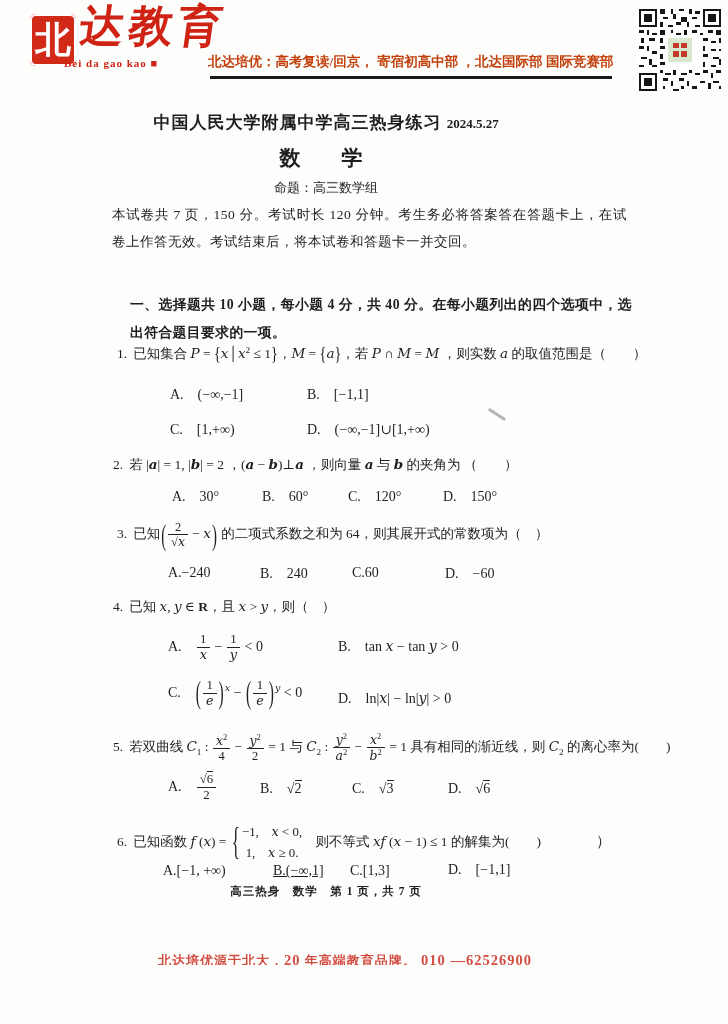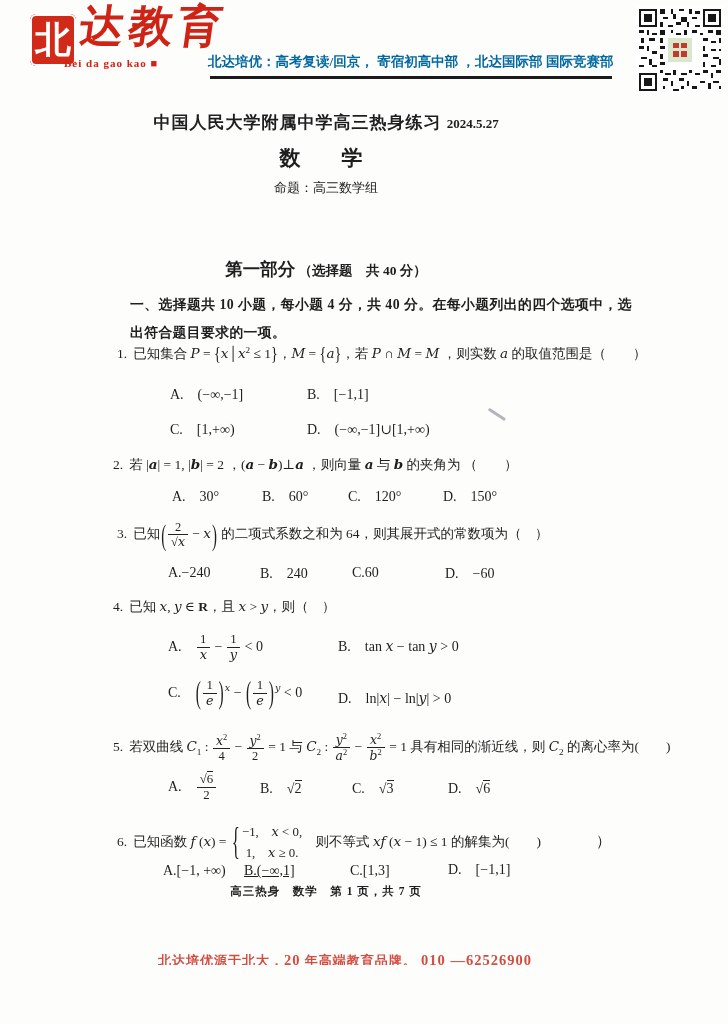--- a/index.html
+++ b/index.html
@@ -15,21 +15,21 @@
     left:30px;top:14px;width:46px;height:52px;background:#d22a18;border-radius:6px;
     color:#fff;font-size:36px;font-weight:bold;display:flex;align-items:center;justify-content:center;
     box-shadow:inset 0 0 0 2px #fff, inset 0 0 0 4px #d22a18;
   }
   .wordmark{
     left:80px;top:2px;color:#cf2415;font-size:44px;font-weight:bold;
     transform:skewX(-8deg);letter-spacing:5px;line-height:1.1;
     font-family:"DejaVu Serif","Liberation Serif",serif;
   }
   .pinyin{left:64px;top:57px;color:#cf2415;font-size:11px;font-weight:bold;letter-spacing:1px;}
-  .tagline{left:208px;top:53px;width:410px;color:#0369a1;font-size:13.5px;font-weight:bold;white-space:nowrap;}
+  .tagline{left:208px;top:53px;width:410px;color:#c2410c;font-size:13.5px;font-weight:bold;white-space:nowrap;}
   .hrule{left:210px;top:76px;width:402px;height:2.5px;background:#1a1a1a;}
   .qr{left:636px;top:6px;width:88px;height:88px;}
   
   .t-line{left:0;width:652px;text-align:center;}
   .title1{top:111px;font-size:17px;font-weight:bold;letter-spacing:1px;}
   .title1 .date{font-size:13px;letter-spacing:0;}
   .subject{top:144px;font-size:21px;font-weight:bold;letter-spacing:10px;}
   .setter{top:179px;font-size:13px;}
   .instructions{left:112px;top:201px;width:515px;font-size:13.5px;line-height:27px;text-align:justify;letter-spacing:.5px;}
   .part-head{top:257px;font-size:13.5px;font-weight:bold;}
@@ -171,25 +171,22 @@
       </g>
     </svg>
   </div>
 
   <div class="abs t-line title1">
     <span>中国人民大学附属中学高三热身练习</span>
     <span class="date">2024.5.27</span>
   </div>
   <div class="abs t-line subject">数　学</div>
   <div class="abs t-line setter">命题：高三数学组</div>
-
-  <div class="abs t-line part-head">
-    <span class="big">第一部分</span>
-    <span>（选择题　共 40 分）</span>
-  </div>
+  <div class="abs instructions">本试卷共 7 页，150 分。考试时长 120 分钟。考生务必将答案答在答题卡上，在试卷上作答无效。考试结束后，将本试卷和答题卡一并交回。</div>
+
   <div class="abs intro">一、选择题共 10 小题，每小题 4 分，共 40 分。在每小题列出的四个选项中，选出符合题目要求的一项。</div>
 
   <div class="abs q" style="left:117px;top:344px;">
     <span class="qn">1.</span><span>已知集合 <i>P</i> = <span class="bp">{</span><i>x</i>│<i>x</i><sup>2</sup> ≤ 1<span class="bp">}</span>，<i>M</i> = <span class="bp">{</span><i>a</i><span class="bp">}</span>，若 <i>P</i> ∩ <i>M</i> = <i>M</i> ，则实数 <i>a</i> 的取值范围是（　　）</span>
   </div>
   <div class="abs opt" style="left:170px;top:386px;">A.　(−∞,−1]</div>
   <div class="abs opt" style="left:307px;top:386px;">B.　[−1,1]</div>
   <div class="abs opt" style="left:170px;top:421px;">C.　[1,+∞)</div>
   <div class="abs opt" style="left:307px;top:421px;">D.　(−∞,−1]∪[1,+∞)</div>
   <div class="abs mark1"></div>
@@ -224,21 +221,21 @@
   <div class="abs opt" style="left:168px;top:772px;">A.　<span class="f"><span class="n">√<span class="r">6</span></span><span class="d">2</span></span></div>
   <div class="abs opt" style="left:260px;top:780px;">B.　√<span class="r">2</span></div>
   <div class="abs opt" style="left:352px;top:780px;">C.　√<span class="r">3</span></div>
   <div class="abs opt" style="left:448px;top:780px;">D.　√<span class="r">6</span></div>
 
   <div class="abs q" style="left:117px;top:822px;">
     <span class="qn">6.</span><span>已知函数 <i>f</i> (<i>x</i>) = <span class="cb">{</span><span class="cases"><span>−1,　<i>x</i> &lt; 0,</span><span>1,　<i>x</i> ≥ 0.</span></span>　则不等式 <i>xf</i> (<i>x</i> − 1) ≤ 1 的解集为(　　)</span>
   </div>
   <div class="abs stray">）</div>
   <div class="abs opt" style="left:163px;top:863px;">A.[−1, +∞)</div>
-  <div class="abs opt" style="left:244px;top:863px;text-decoration:underline;">B.(−∞,1]</div>
+  <div class="abs opt" style="left:273px;top:863px;text-decoration:underline;">B.(−∞,1]</div>
   <div class="abs opt" style="left:350px;top:863px;">C.[1,3]</div>
   <div class="abs opt" style="left:448px;top:861px;">D.　[−1,1]</div>
 
   <div class="abs t-line pg-footer">高三热身　数学　第 1 页，共 7 页</div>
   <div class="abs red-footer">
     <span>北达培优源于北大，</span><span class="num">20</span><span> 年高端教育品牌。 </span><span class="num">010 —62526900</span>
   </div>
 
 </div>
 

